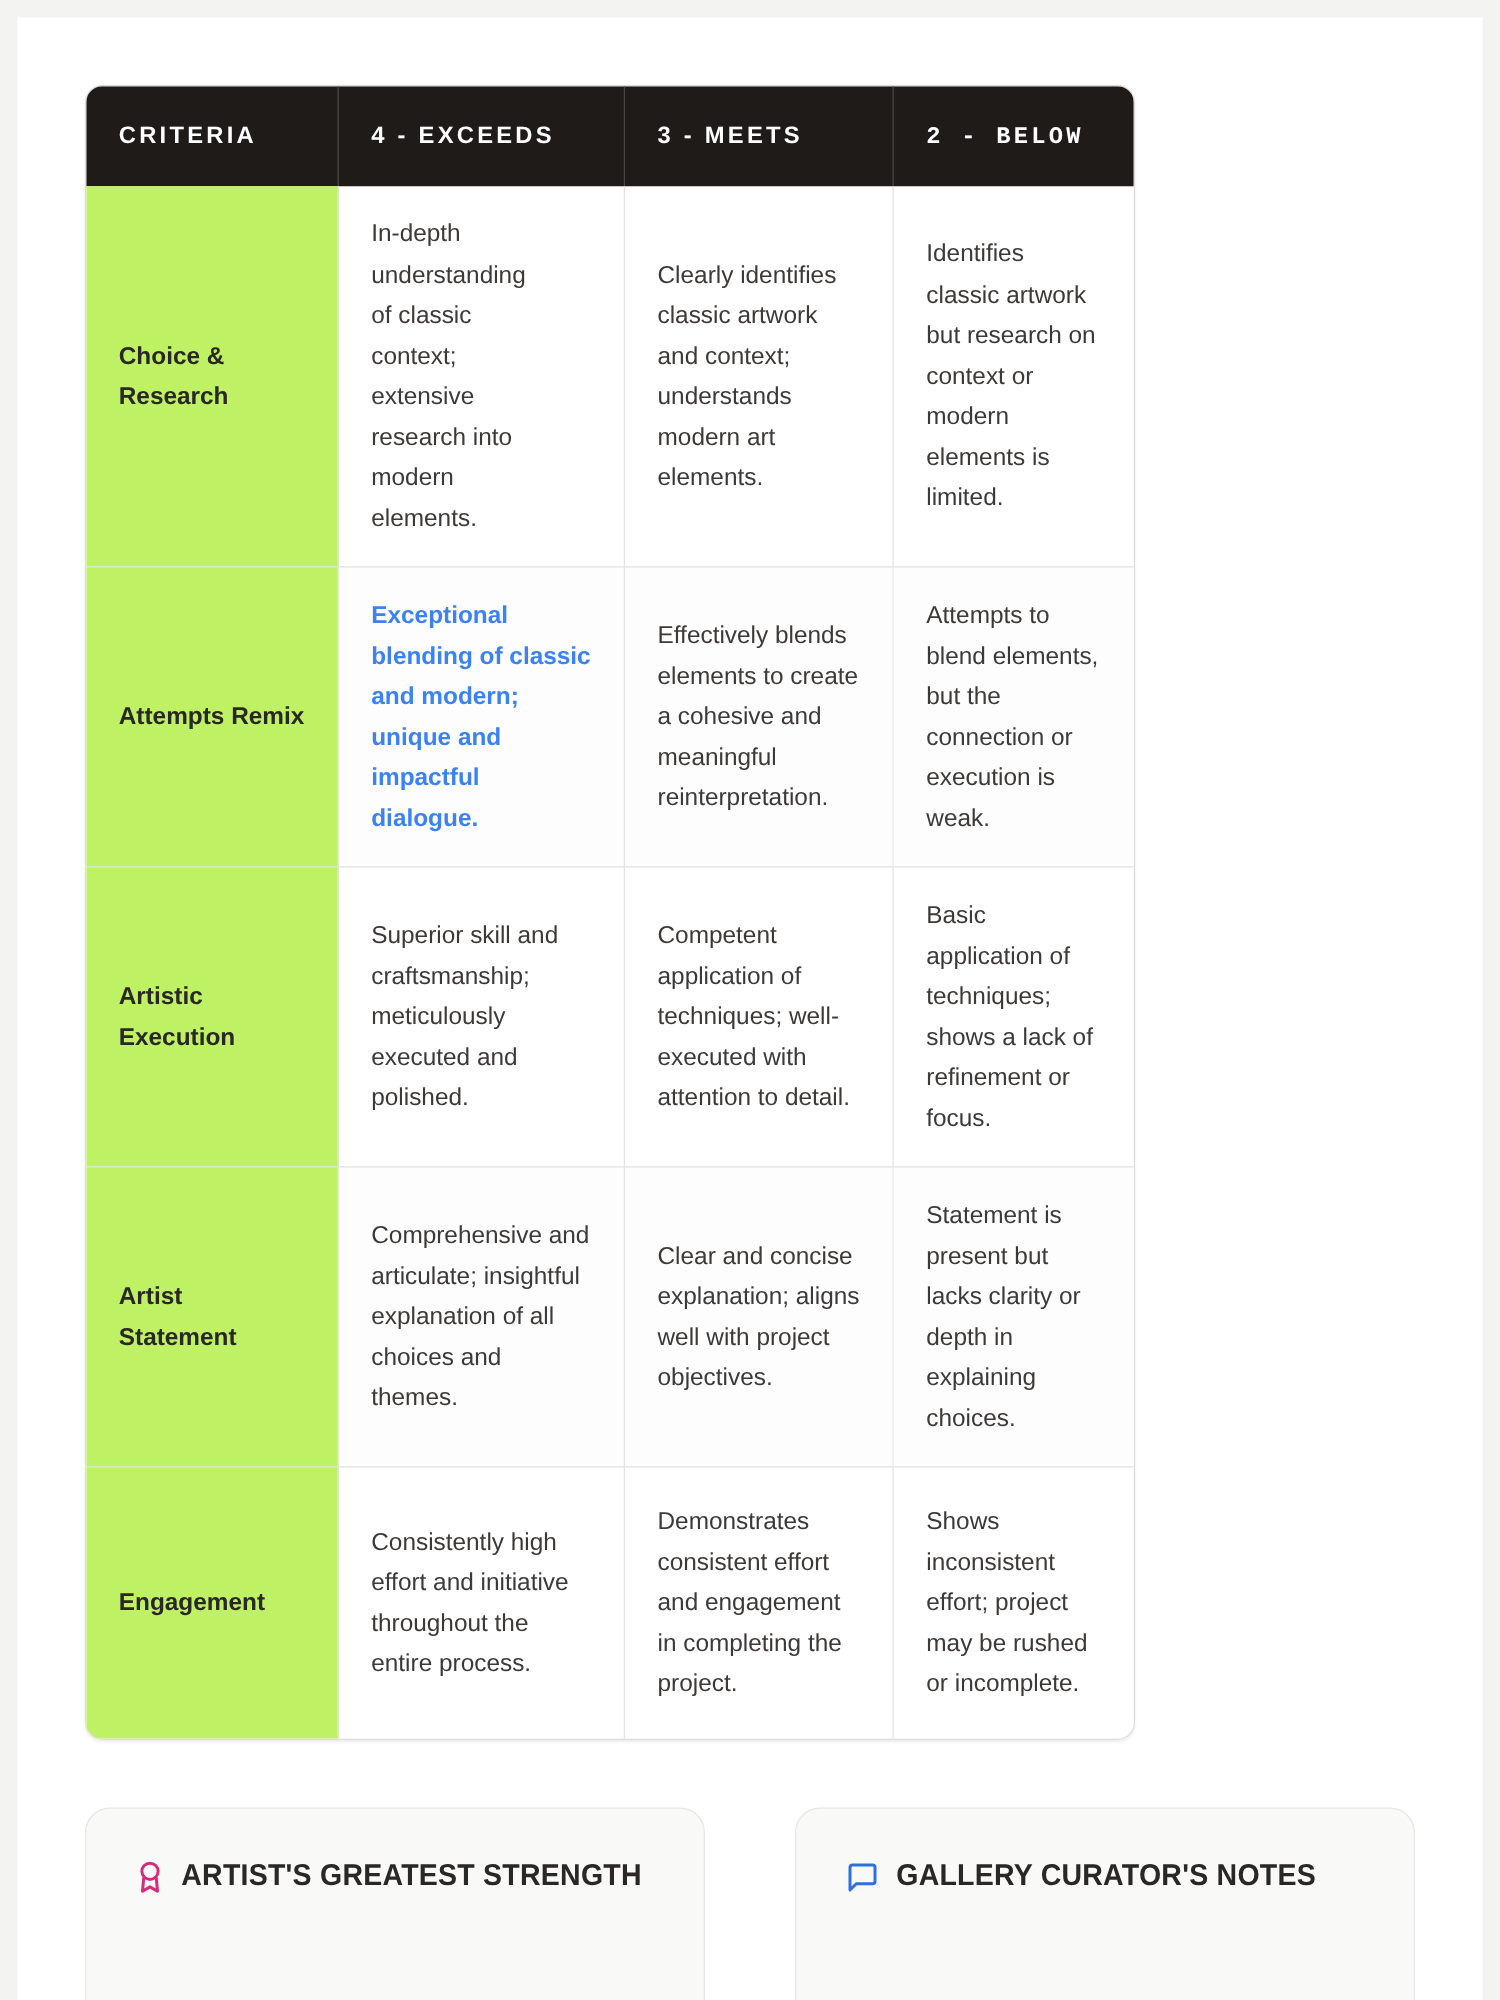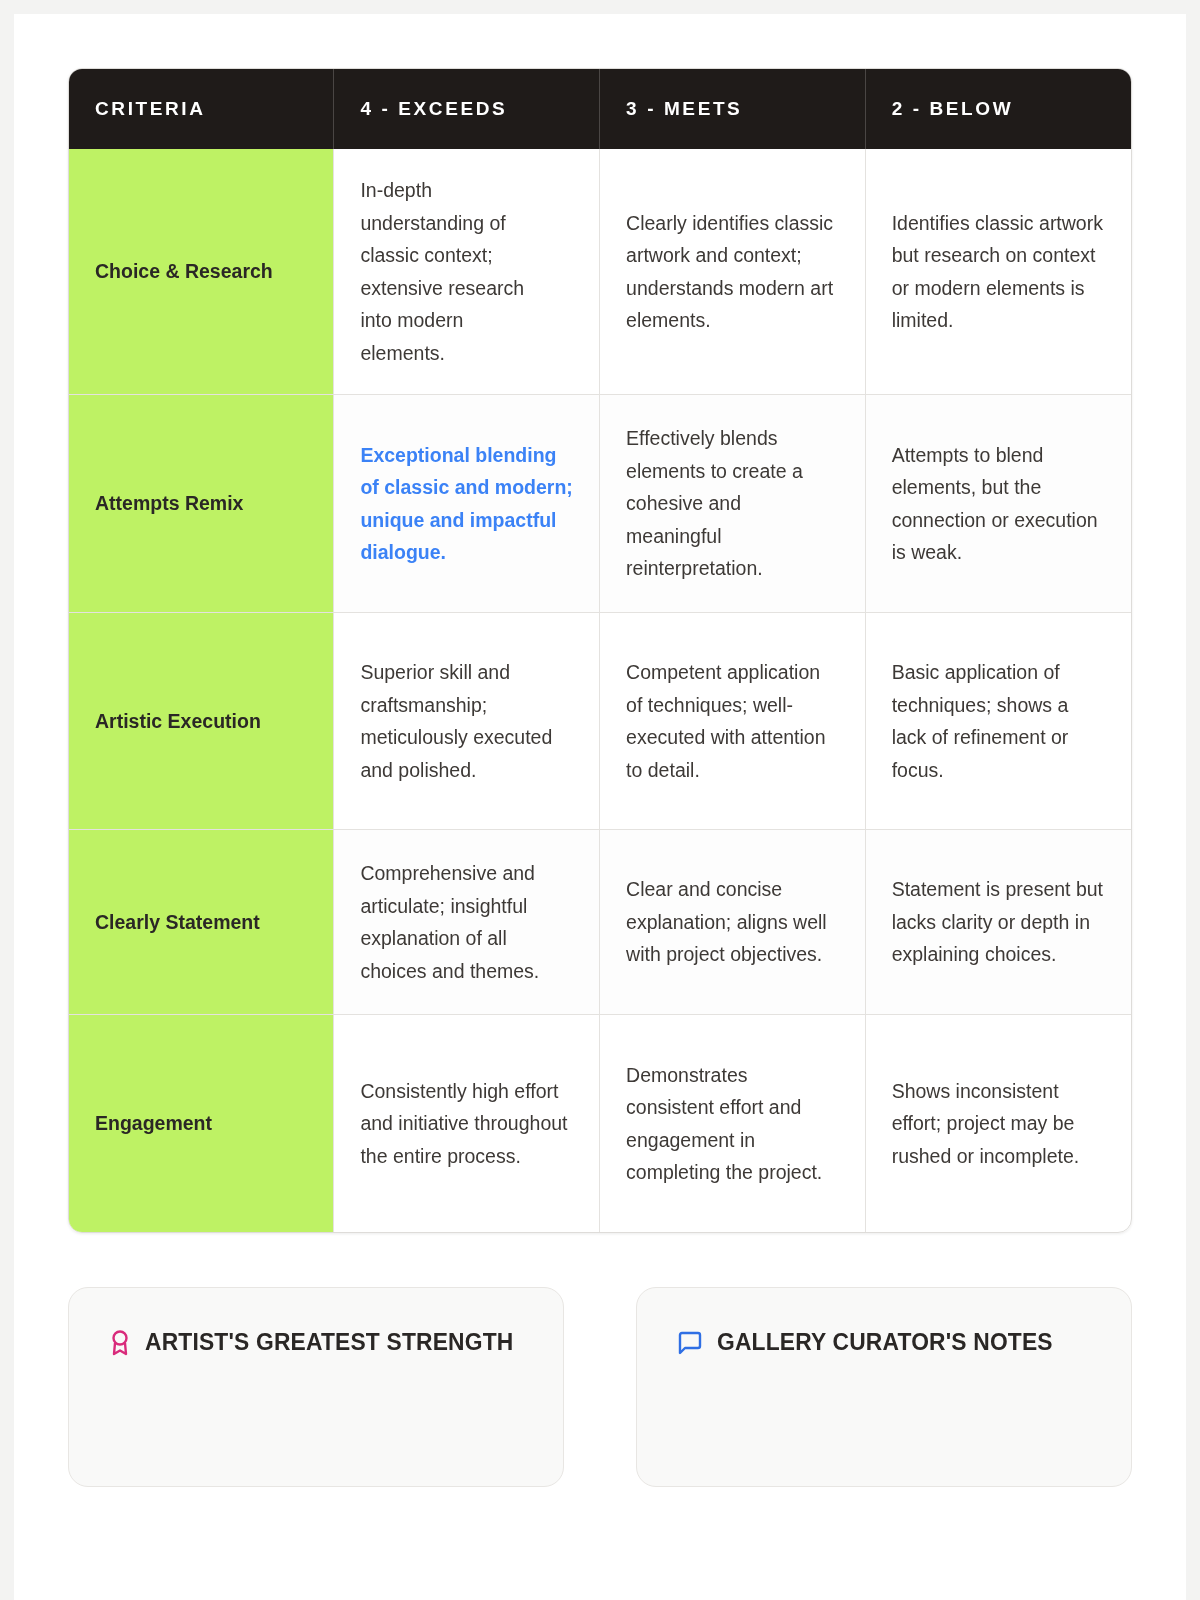--- a/index.html
+++ b/index.html
@@ -65,41 +65,41 @@
     .rule {
       position: absolute;
       left: 0; right: 0;
       top: 199px;
       height: 7px;
       background: #1d1a18;
     }
     
     .rubric {
       margin-top: 54px;
-      width: 1064px;
+      width: 840px;
       border: 1px solid #dedcd9;
       border-radius: 14px;
       overflow: hidden;
       border-collapse: separate;
       border-spacing: 0;
       box-shadow: 0 1px 3px rgba(0,0,0,0.08);
     }
     .rubric th {
       background: #1f1b19;
       color: #ffffff;
       text-align: left;
       font-size: 19px;
       font-weight: bold;
       letter-spacing: 2.6px;
       height: 80px;
       padding: 0 26px;
       border-right: 1px solid #4a4644;
       width: 266px;
     }
-    .rubric th:last-child { border-right: none; }
+    .rubric th:last-child { border-right: none; font-family: Liberation Mono, monospace; }
     .rubric td {
       vertical-align: middle;
       font-size: 19.5px;
       line-height: 32.5px;
       color: #3d3936;
       padding: 22px 26px;
       border-right: 1px solid #e4e2df;
       border-top: 1px solid #e4e2df;
       width: 266px;
     }
@@ -172,21 +172,21 @@
         <td>Effectively blends elements to create a cohesive and meaningful reinterpretation.</td>
         <td>Attempts to blend elements, but the connection or execution is weak.</td>
       </tr>
       <tr style="height:217px">
         <td class="crit">Artistic Execution</td>
         <td>Superior skill and craftsmanship; meticulously executed and polished.</td>
         <td>Competent application of techniques; well-executed with attention to detail.</td>
         <td>Basic application of techniques; shows a lack of refinement or focus.</td>
       </tr>
       <tr class="alt" style="height:185px">
-        <td class="crit">Clearly Statement</td>
+        <td class="crit">Artist Statement</td>
         <td>Comprehensive and articulate; insightful explanation of all choices and themes.</td>
         <td>Clear and concise explanation; aligns well with project objectives.</td>
         <td>Statement is present but lacks clarity or depth in explaining choices.</td>
       </tr>
       <tr style="height:218px">
         <td class="crit">Engagement</td>
         <td>Consistently high effort and initiative throughout the entire process.</td>
         <td>Demonstrates consistent effort and engagement in completing the project.</td>
         <td>Shows inconsistent effort; project may be rushed or incomplete.</td>
       </tr>

